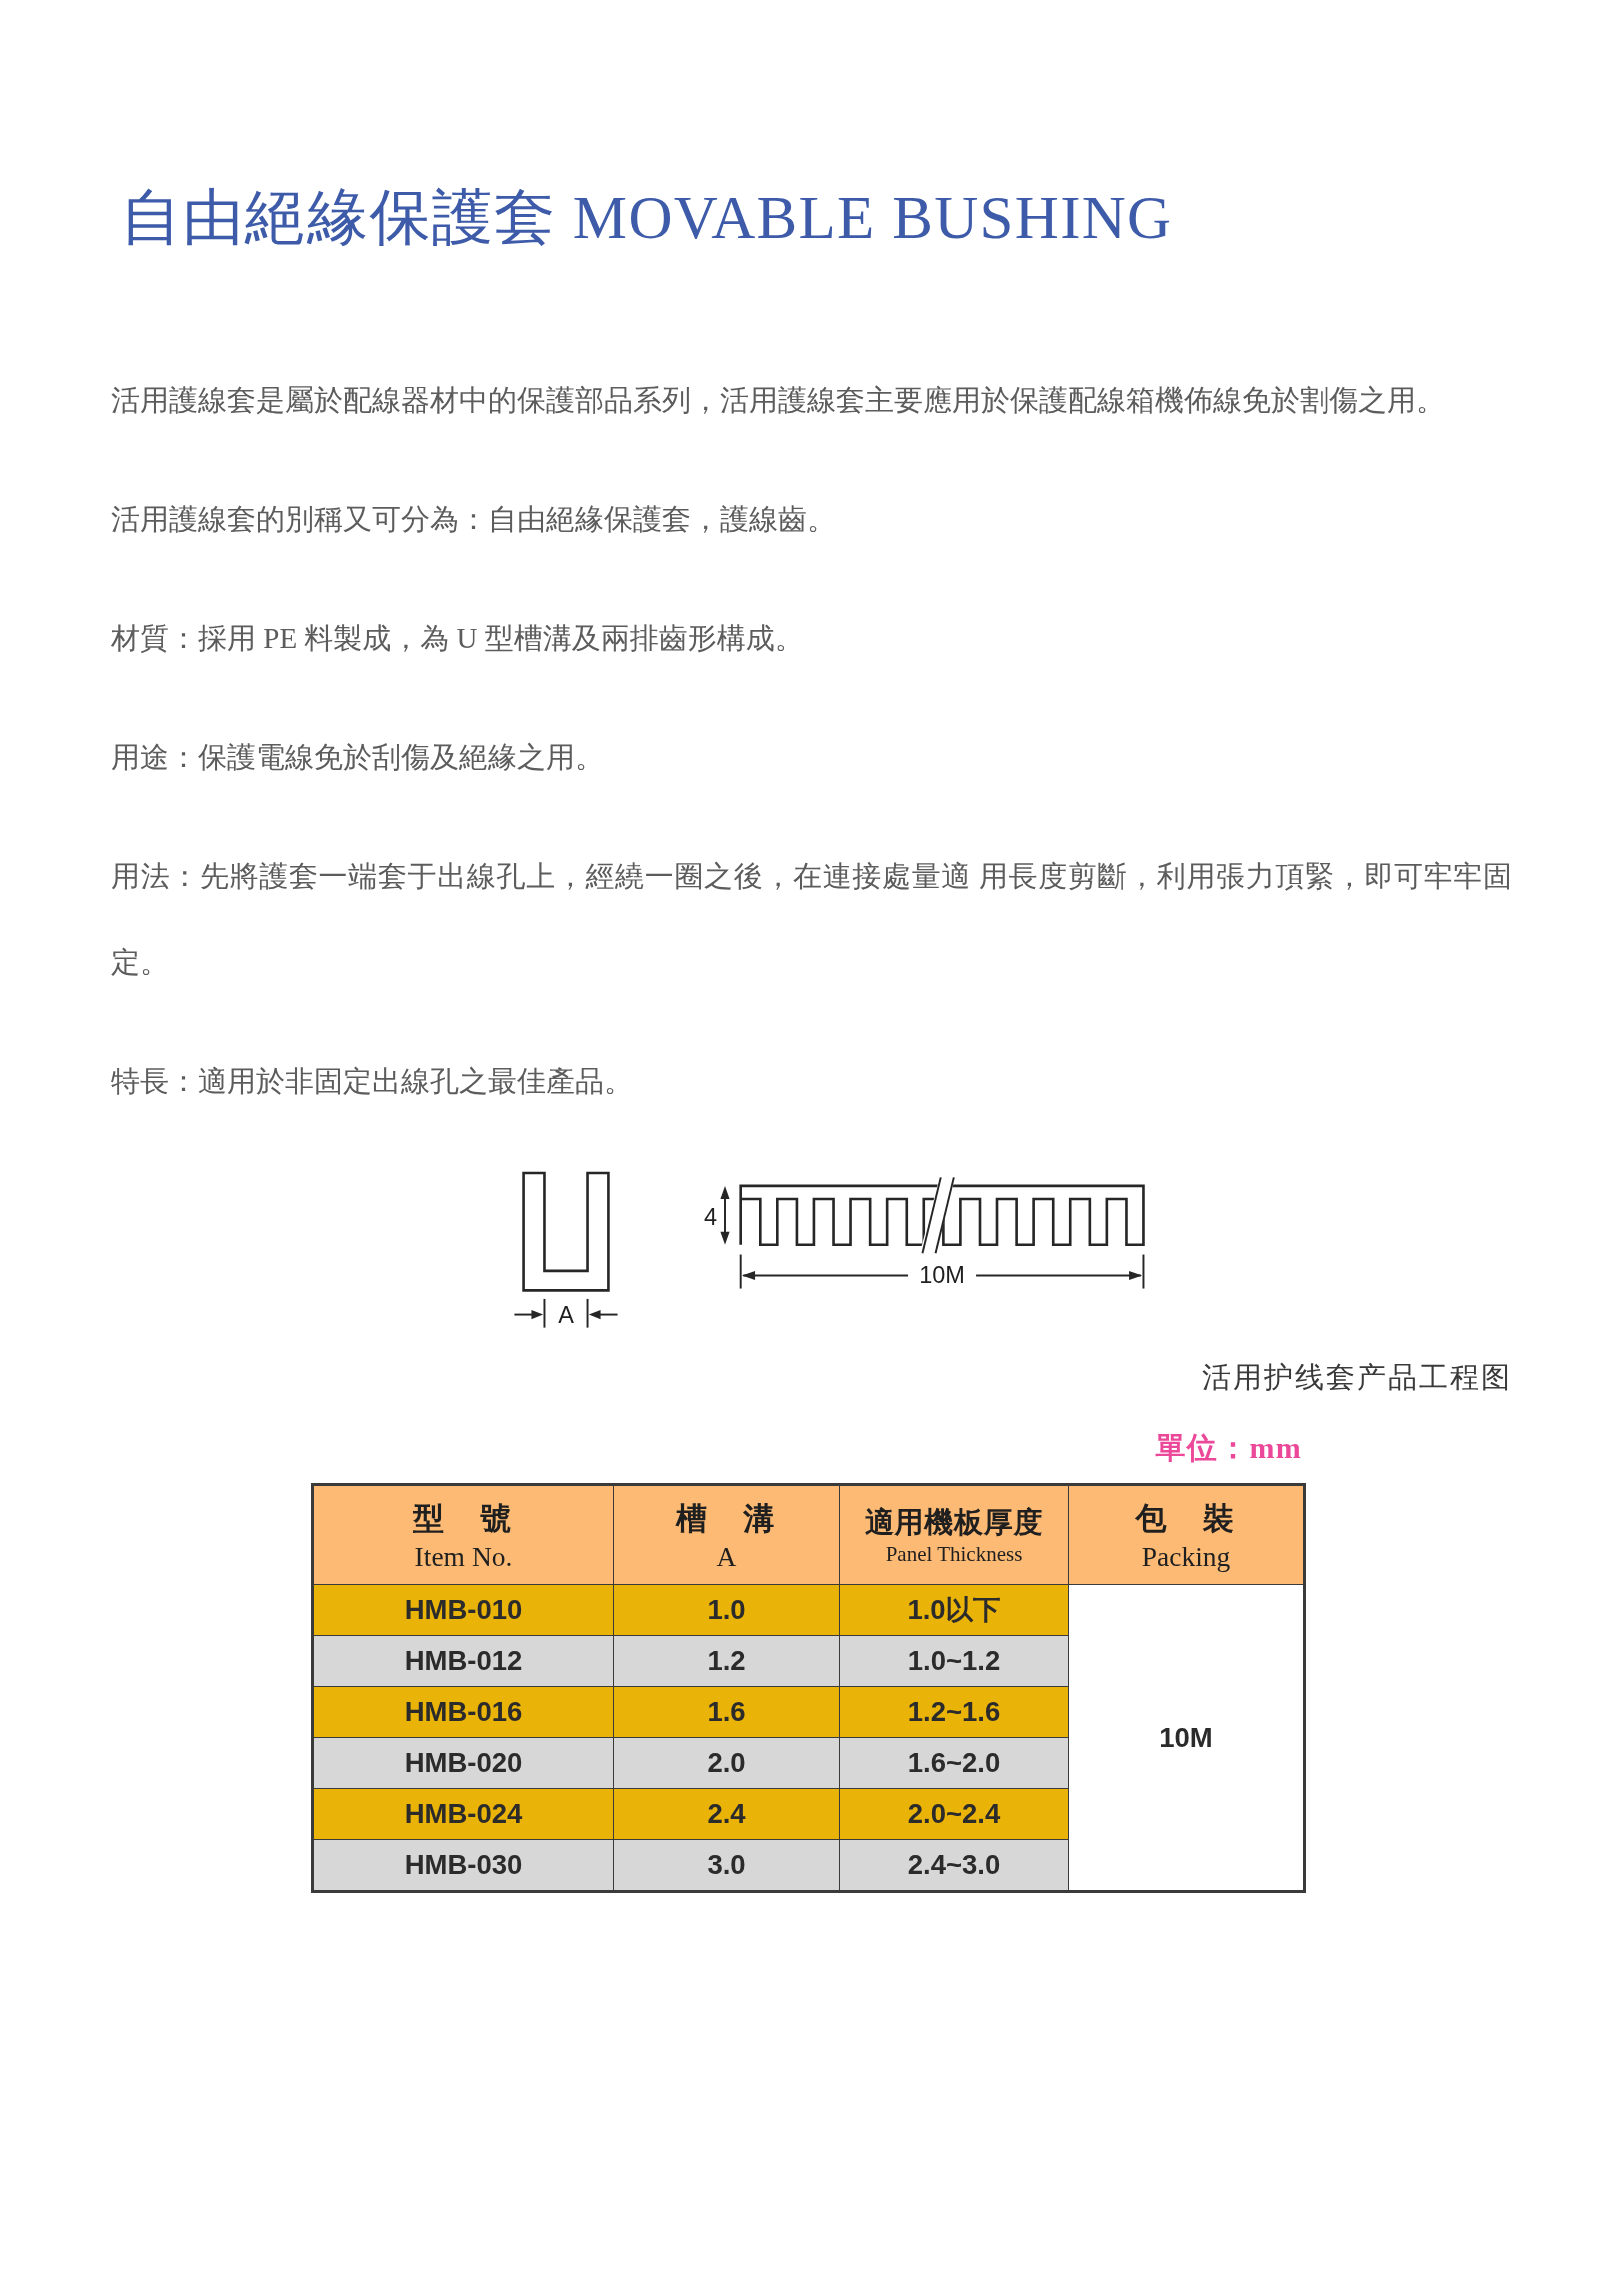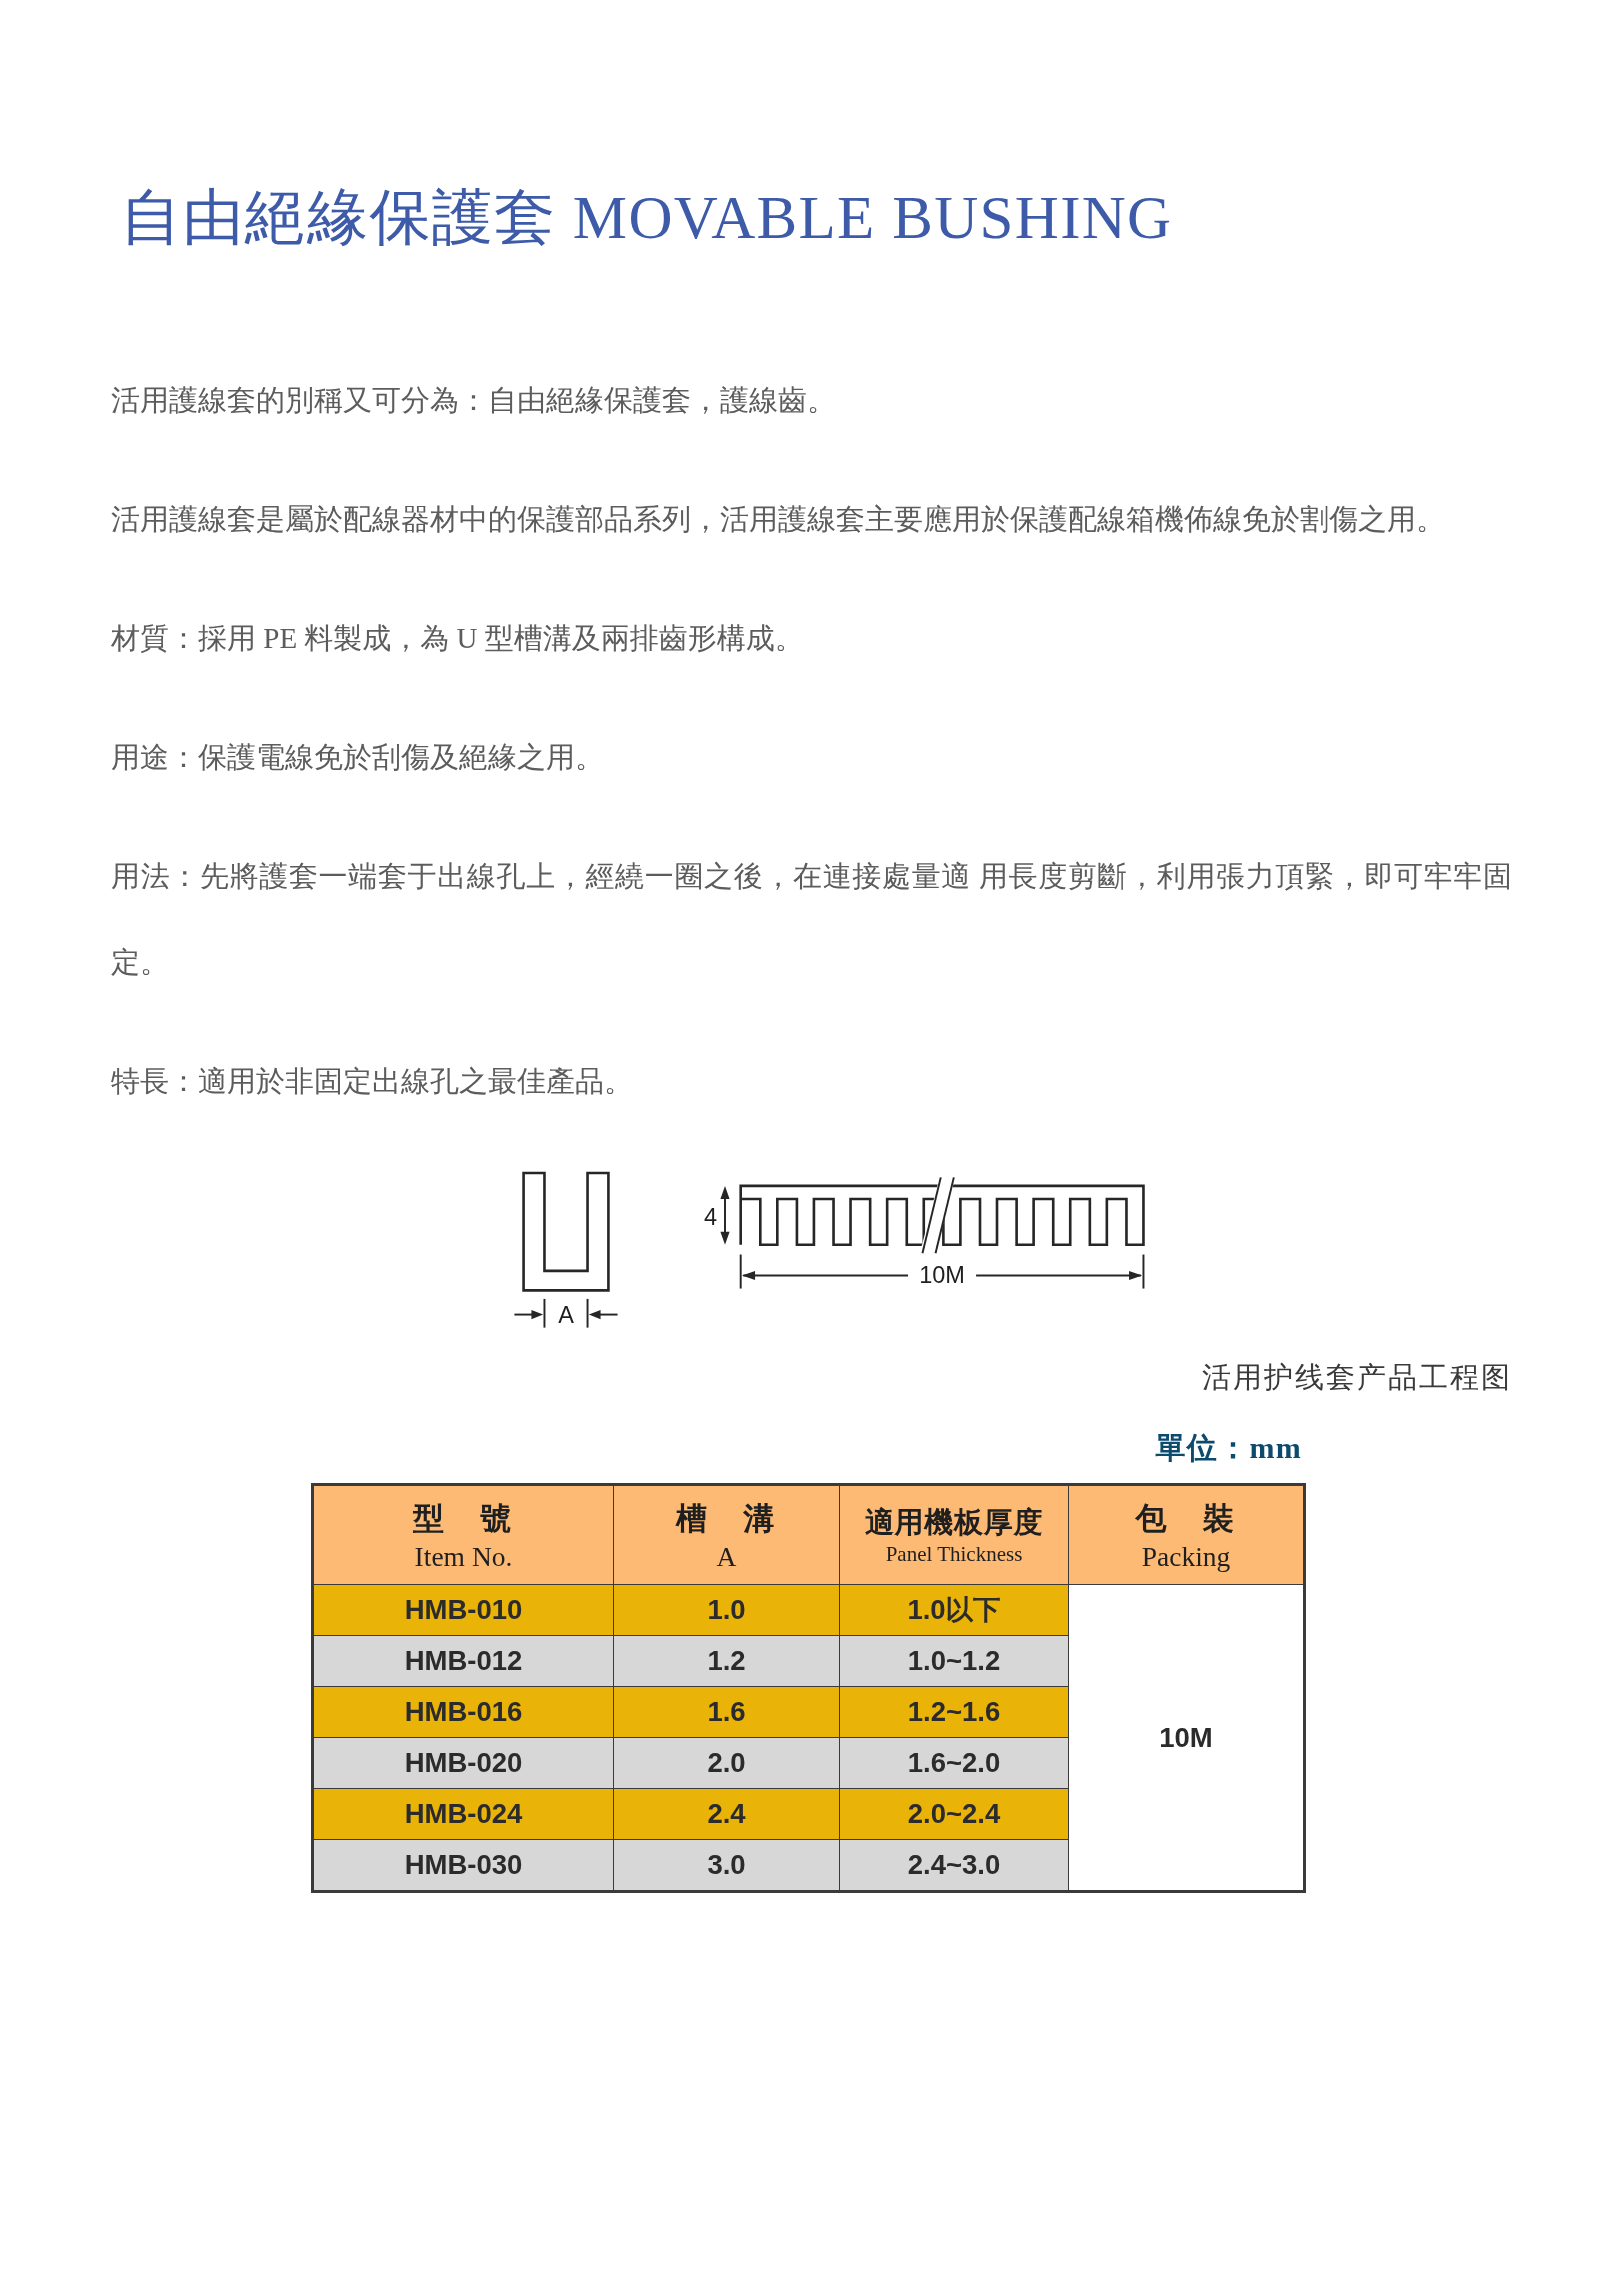--- a/index.html
+++ b/index.html
@@ -21,21 +21,21 @@
   }
   .diagram-row svg{display:block;}
   .dim-label{font-family:"Liberation Sans", sans-serif;font-size:36px;fill:#1f1f1f;}
   .sketch{stroke:#262626;stroke-width:4;fill:none;}
   .thin{stroke:#262626;stroke-width:3;fill:none;}
   .arrowhead{fill:#262626;stroke:none;}
   .diagram-caption{
     text-align:right;font-size:29px;color:#3a3a3a;margin-top:25px;letter-spacing:2px;
   }
   .unit-label{
-    width:1191px;text-align:right;font-size:30px;font-weight:bold;color:#0c4a6e;
+    width:1191px;text-align:right;font-size:30px;font-weight:bold;color:#ec4899;
     margin:30px 0 14.4px 0;letter-spacing:1.3px;
   }
   table.spec{
     border-collapse:collapse;margin-left:200px;width:991px;
     border:3.3px solid #3a3a3a;table-layout:fixed;
   }
   table.spec th, table.spec td{
     border:1.3px solid #3a3a3a;text-align:center;vertical-align:middle;padding:0;
   }
   th.hdr{background:#fdba74;height:98px;color:#1f1f1f;}
@@ -49,22 +49,22 @@
   tr.alt td.cell{background:#d7d7d7;margin-top:20px;}
   td.packing-cell{background:#ffffff !important;}
 </style>
 </head>
 <body>
 
 <div class="page">
 
   <h1 class="doc-title">自由絕緣保護套  MOVABLE BUSHING</h1>
 
+  <p class="para">活用護線套是屬於配線器材中的保護部品系列，活用護線套主要應用於保護配線箱機佈線免於割傷之用。</p>
   <p class="para">活用護線套的別稱又可分為：自由絕緣保護套，護線齒。</p>
-  <p class="para">活用護線套是屬於配線器材中的保護部品系列，活用護線套主要應用於保護配線箱機佈線免於割傷之用。</p>
   <p class="para">材質：採用 PE 料製成，為 U 型槽溝及兩排齒形構成。</p>
   <p class="para">用途：保護電線免於刮傷及絕緣之用。</p>
   <p class="para">用法：先將護套一端套于出線孔上，經繞一圈之後，在連接處量適 用長度剪斷，利用張力頂緊，即可牢牢固定。</p>
   <p class="para">特長：適用於非固定出線孔之最佳產品。</p>
 
   <div class="diagram-row">
 
     <svg width="124" height="170" viewBox="0 0 190 260">
       <path class="sketch" d="M30,15 V195 H160 V15 H128 V165 H62 V15 Z"></path>
 

